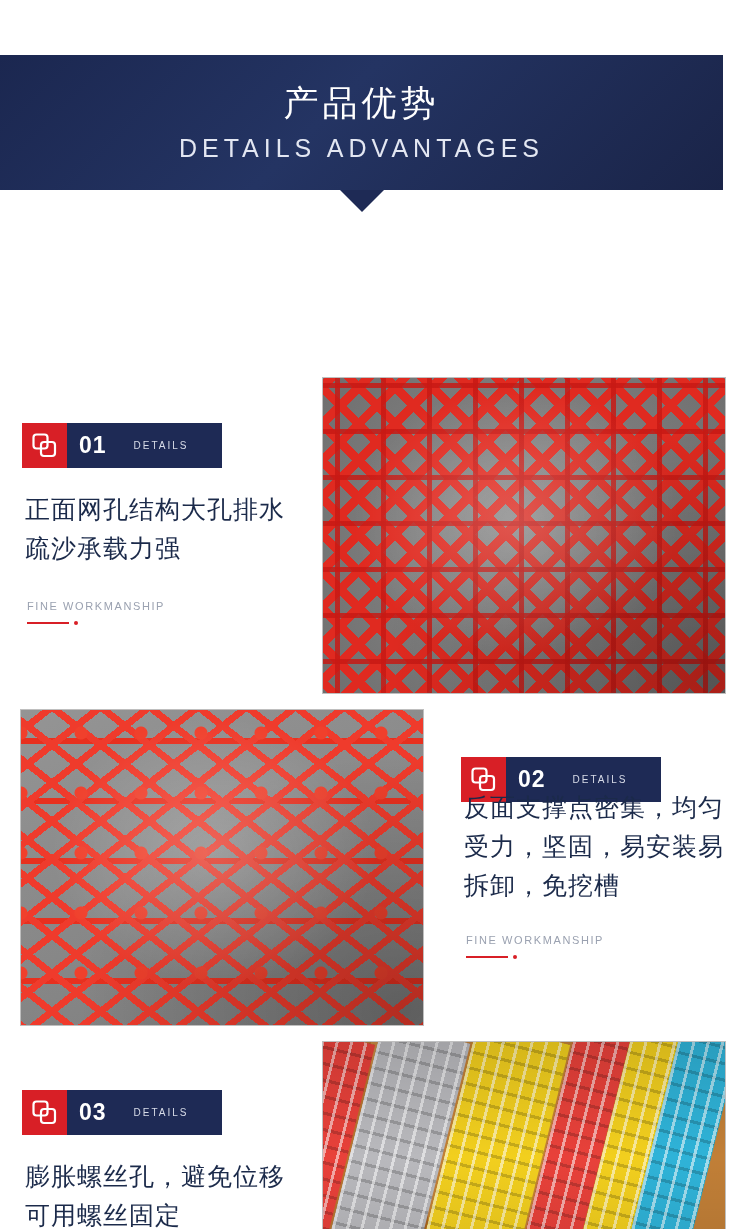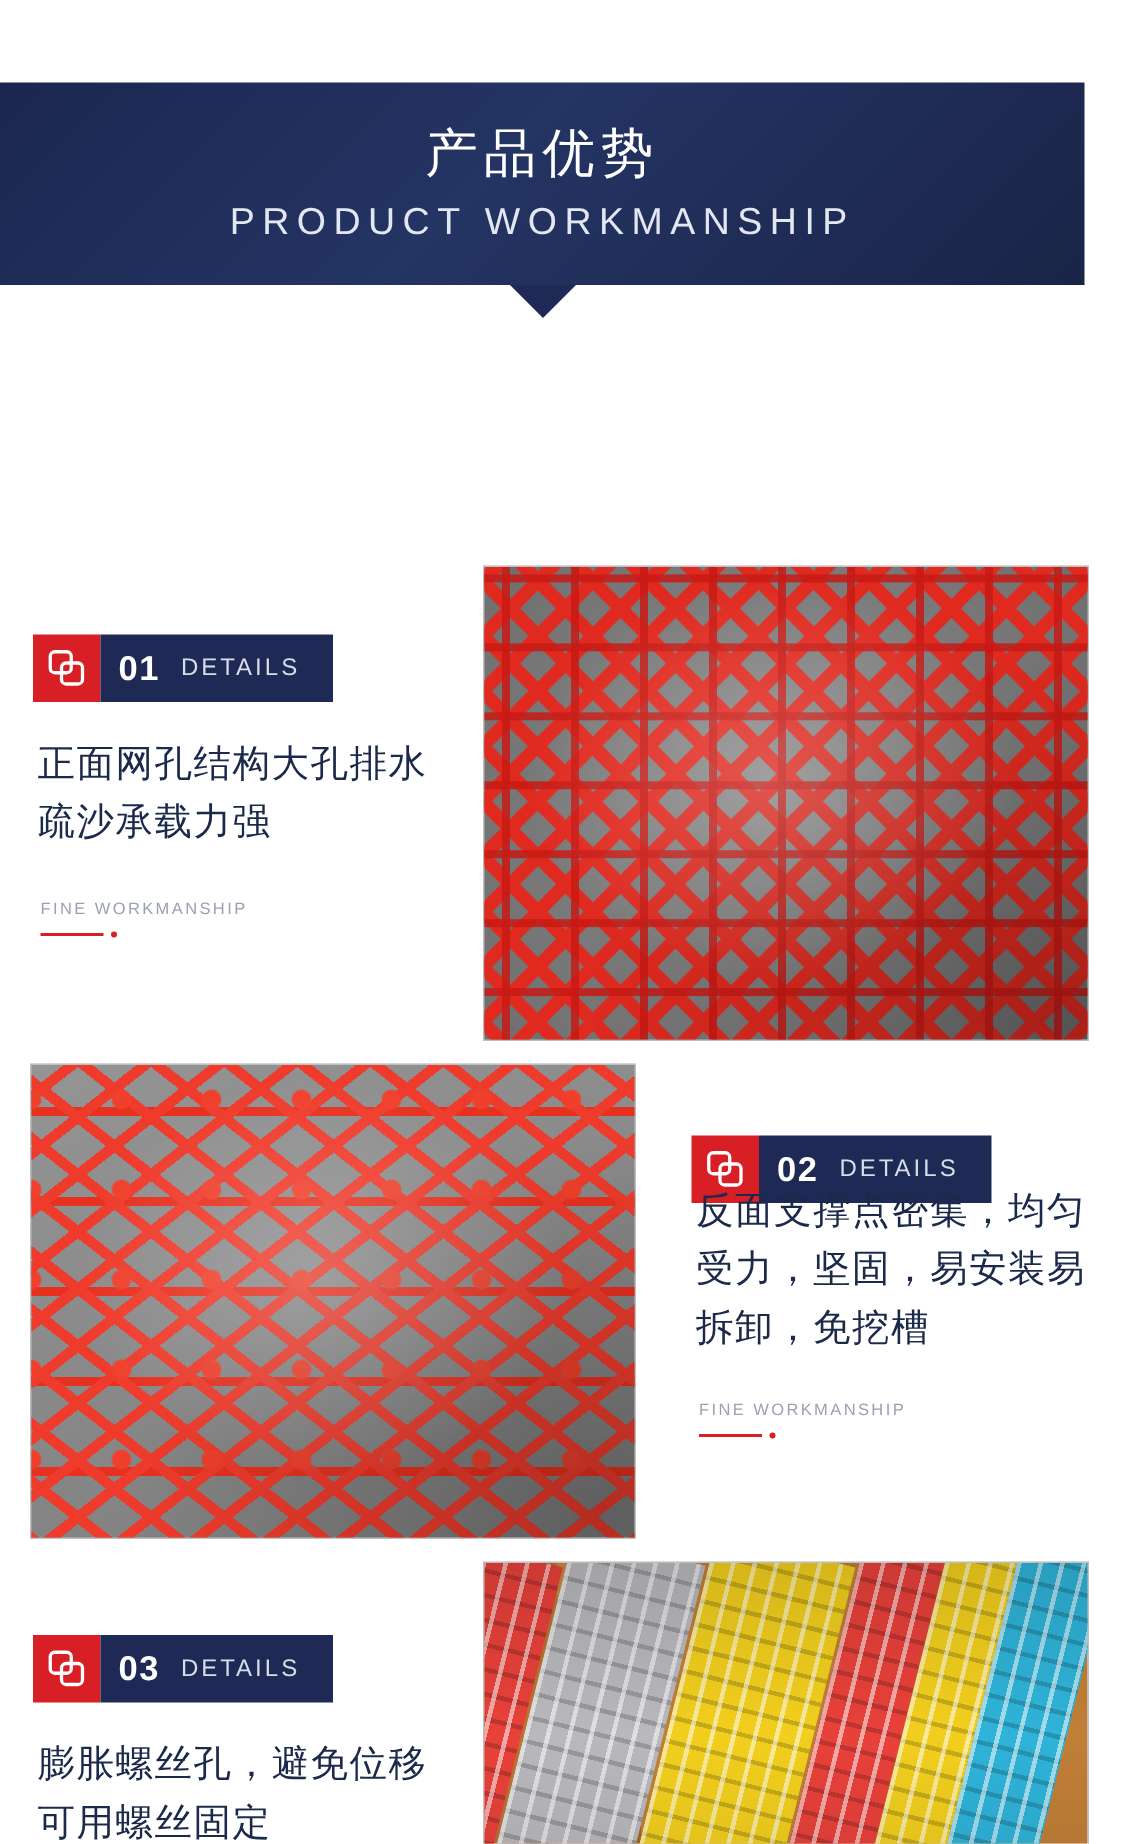--- a/index.html
+++ b/index.html
@@ -72,31 +72,31 @@
     align-items: center;
     justify-content: center;
   }
   .tag-icon svg { display: block; }
   .tag-body {
     flex: 1;
     background: #1e2a55;
     display: flex;
     align-items: center;
     padding-left: 12px;
-    gap: 14px;
+    gap: 27px;
   }
   .tag-num {
     color: #ffffff;
     font-size: 23px;
     font-weight: bold;
     letter-spacing: 1px;
   }
   .tag-details {
     color: #d8dce8;
-    font-size: 16px;
+    font-size: 10px;
     letter-spacing: 2px;
   }
 
   .headline {
     font-size: 25px;
     line-height: 1.55;
     color: #1b2a4a;
     letter-spacing: 1px;
   }
 
@@ -213,21 +213,21 @@
     inset: 0;
     background: linear-gradient(180deg, rgba(0,0,0,0.12), rgba(0,0,0,0) 35%, rgba(0,0,0,0.18));
     pointer-events: none;
   }
 </style>
 </head>
 <body>
 
 <div class="banner">
   <div class="banner-cn">产品优势</div>
-  <div class="banner-en">PRODUCT WORKMANSHIP</div>
+  <div class="banner-en">DETAILS ADVANTAGES</div>
   <div class="banner-arrow"></div>
 </div>
 
 <div class="section">
 
   <div class="photo" style="position:absolute; left:322px; top:187px; width:404px; height:317px;">
     <div class="grate"></div>
     <div class="glow"></div>
   </div>
 

